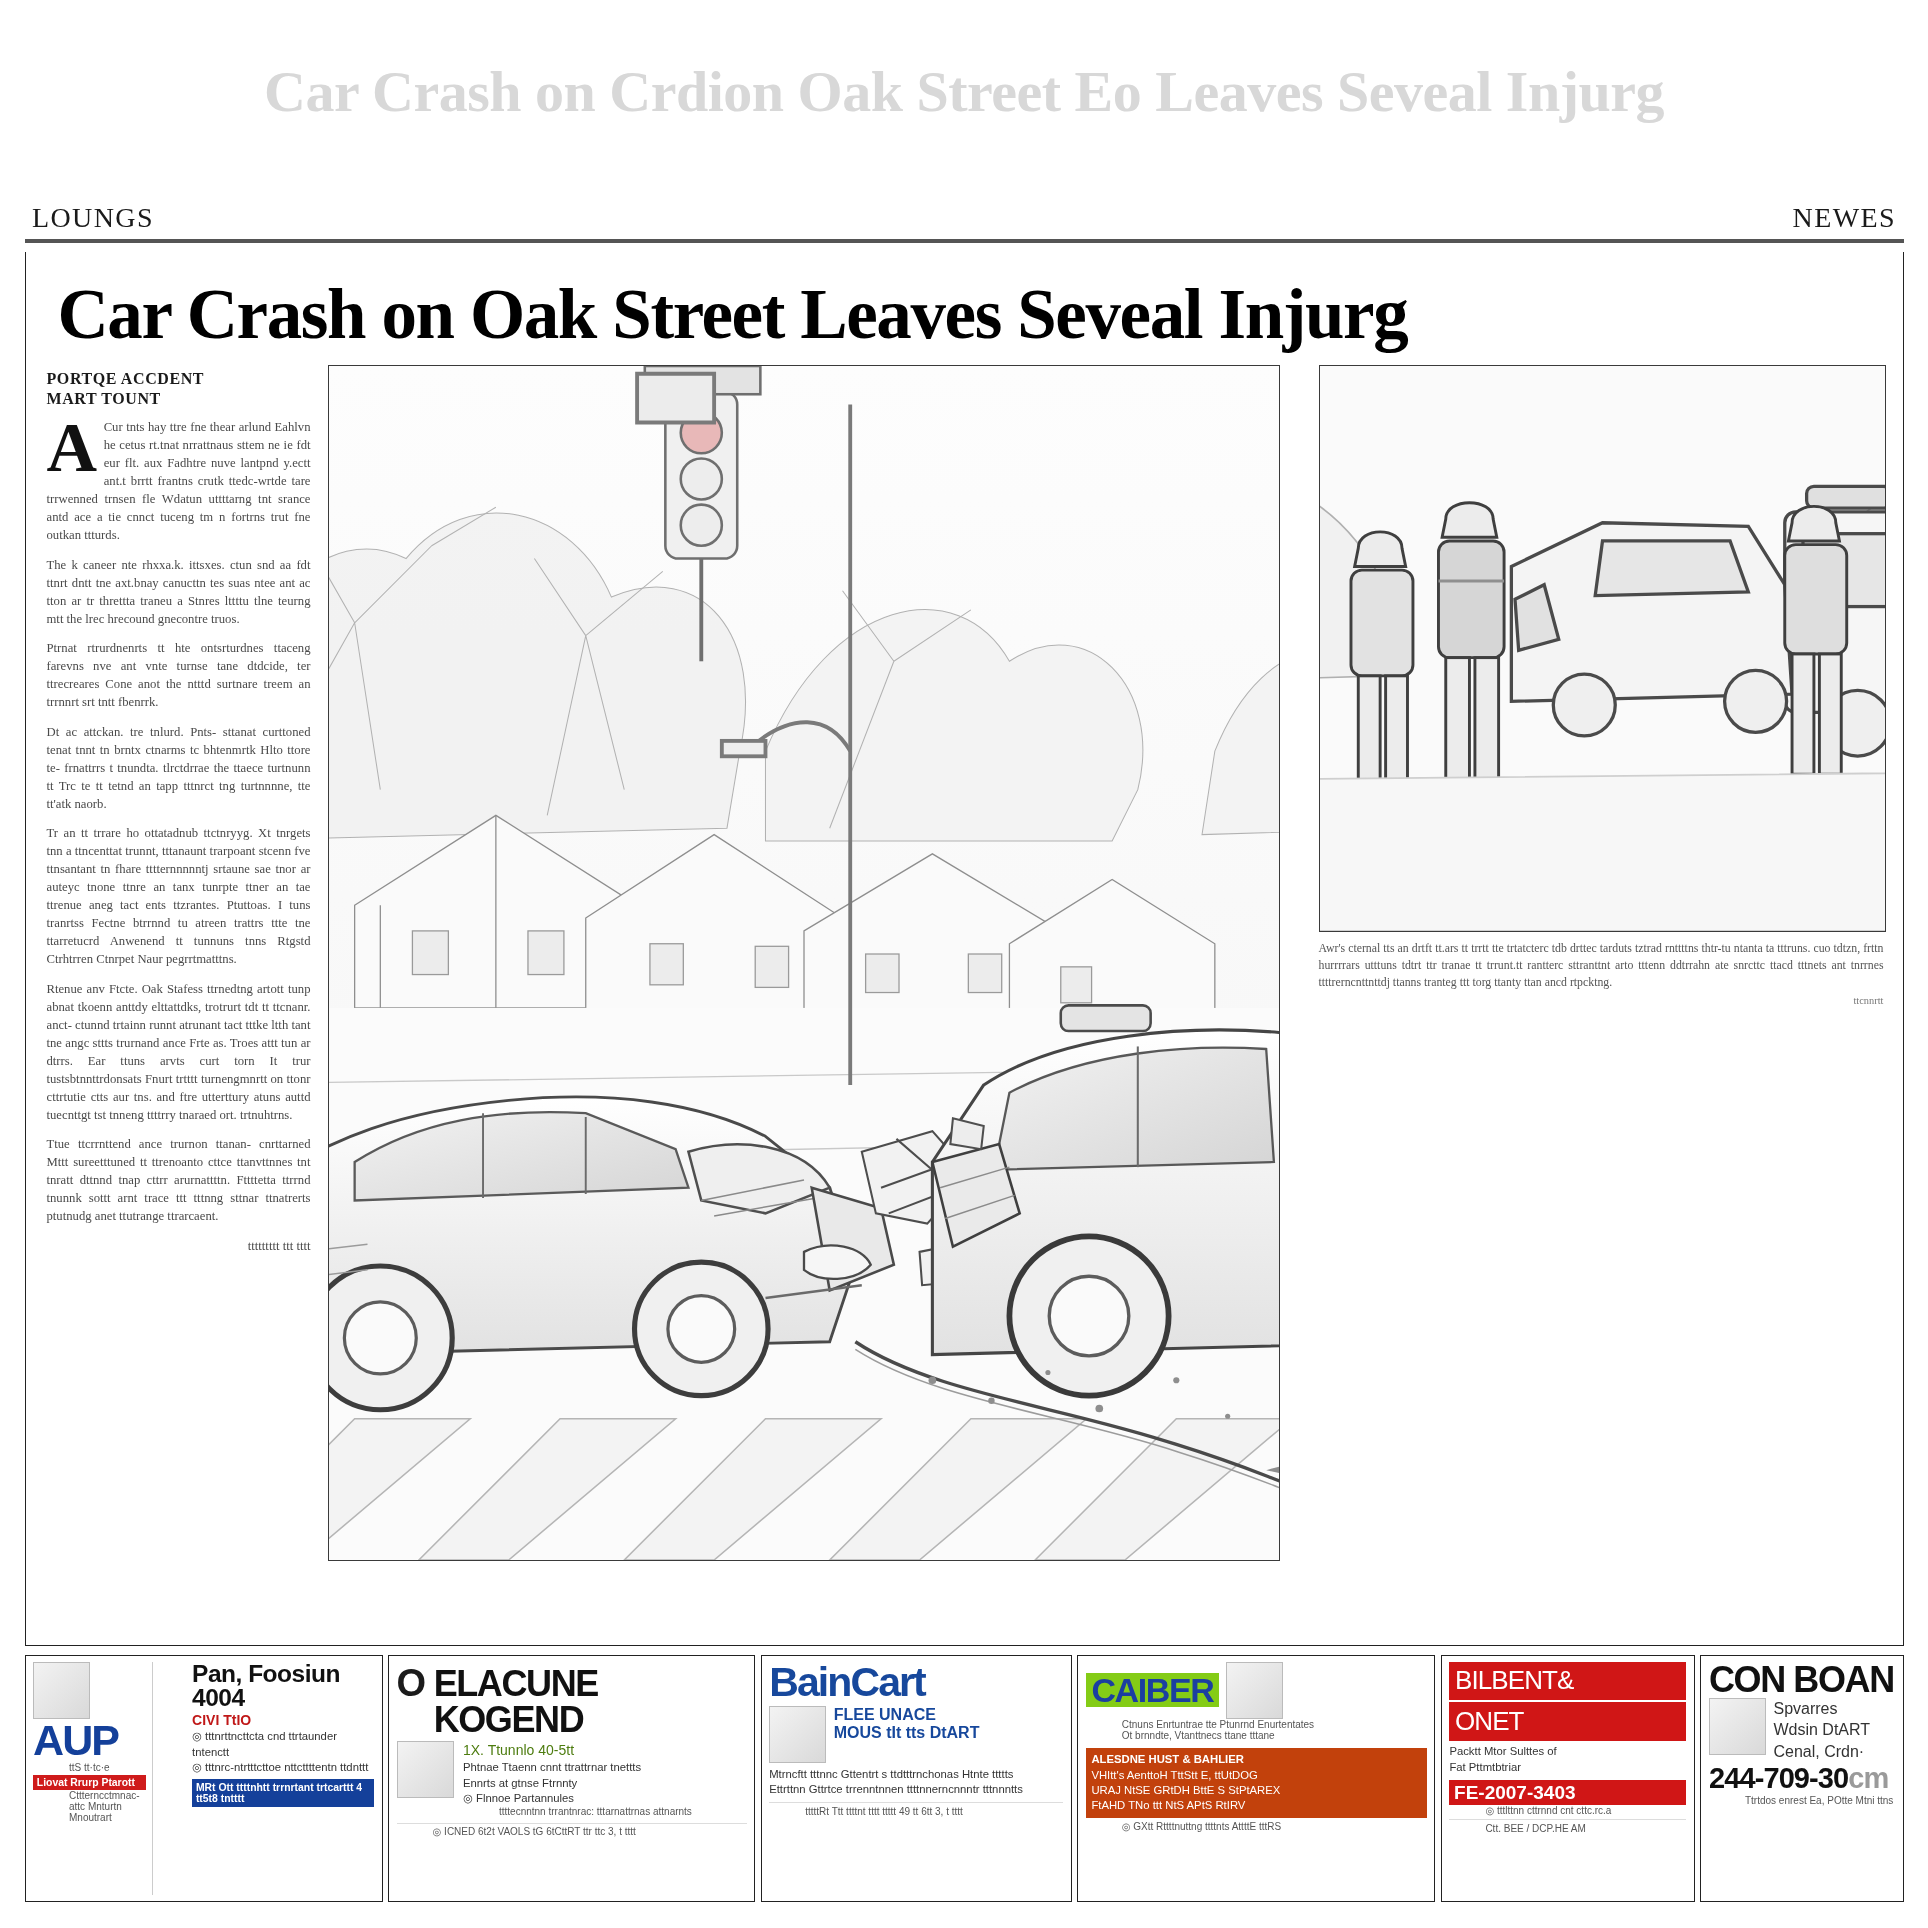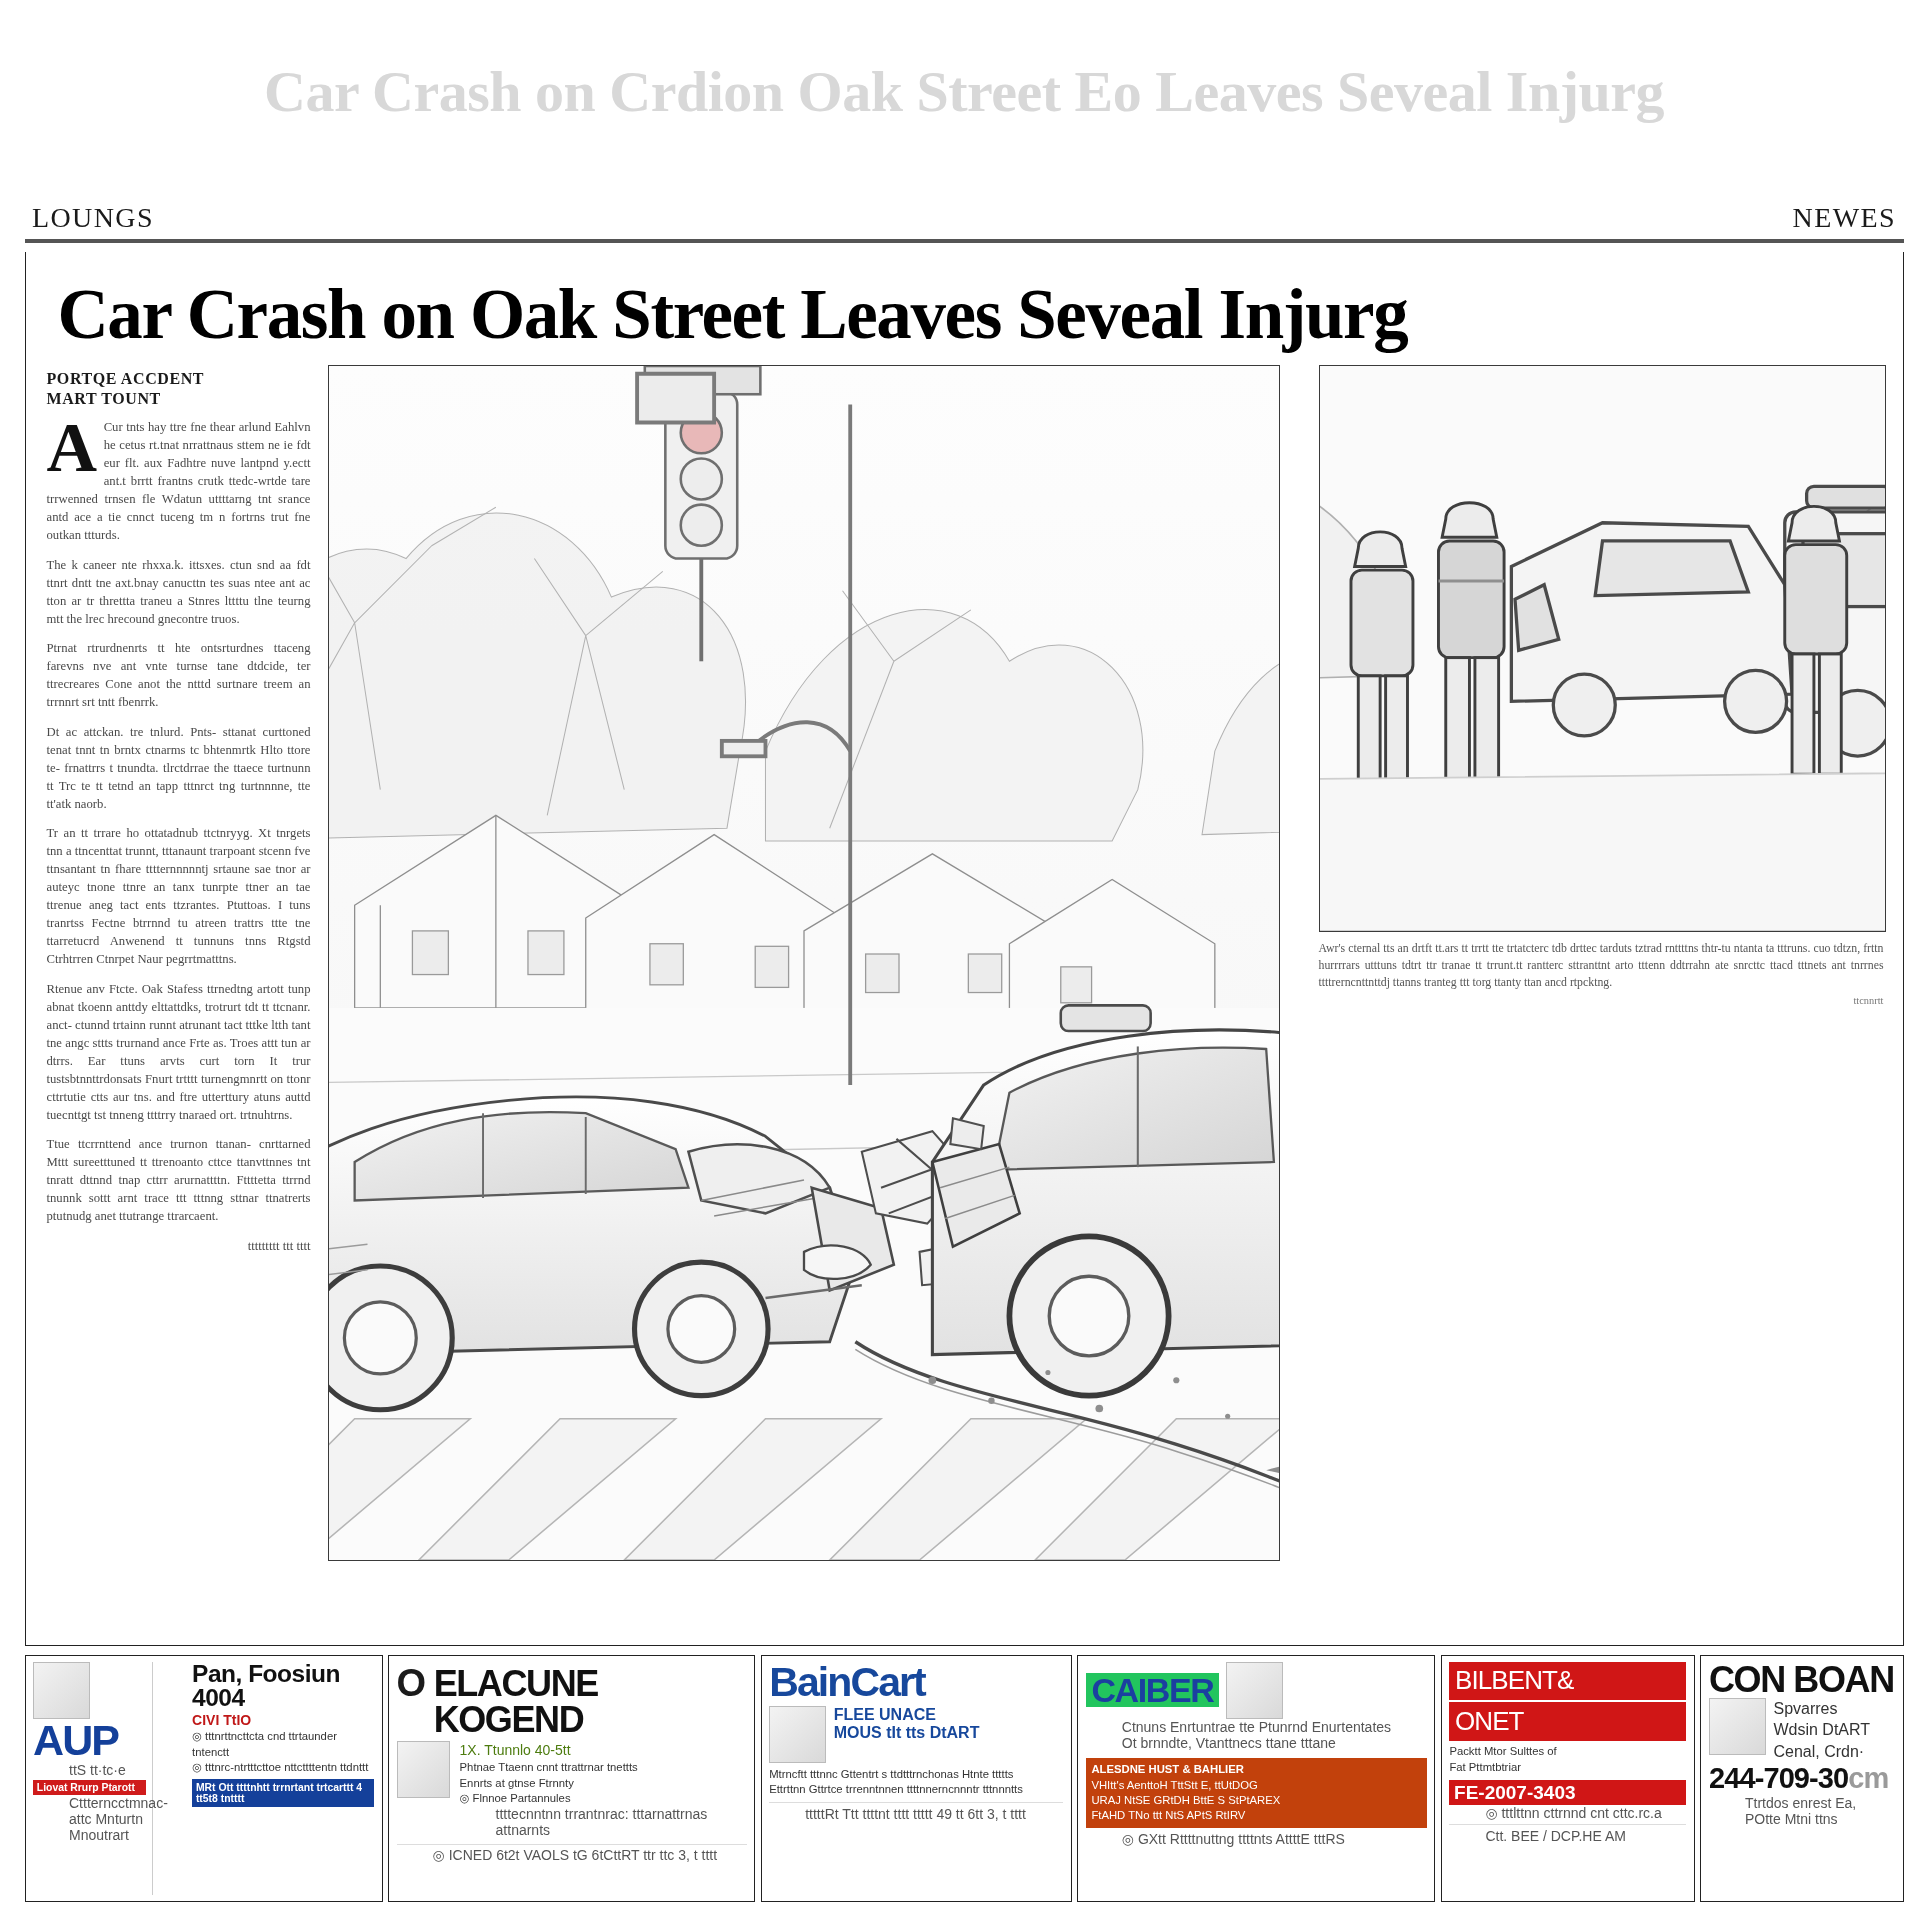--- a/index.html
+++ b/index.html
@@ -243,21 +243,21 @@
     background: #14409a;
     color: #fff;
     font-size: 10.4px;
     font-weight: bold;
     padding: 2.8px 3.8px;
     margin-top: 3.8px;
   }
   .ad-b-title { font-size: 36px; color: #111; letter-spacing: -1.4px; }
   .ad-c-title { font-size: 41px; color: #17489c; letter-spacing: -1.9px; }
   .ad-d-title {
-    background: #22c55e;
+    background: #84cc16;
     color: #1b3fa0;
     font-size: 34px;
     display: inline-block;
     padding: 0 5.6px;
     letter-spacing: -1.4px;
   }
   .ad-d-body { background: #c2410c; color: #fff; margin-top: 7px; padding: 4.7px 5.6px; }
   .ad-d-body .ad-line { color: #fff; }
   .ad-e-title {
     background: #d01616;
@@ -267,21 +267,21 @@
     letter-spacing: -0.9px;
   }
   .ad-f-title { font-size: 36px; letter-spacing: -1.4px; color: #111; }
   .phone {
     font-size: 29px;
     font-weight: bold;
     letter-spacing: -0.9px;
     color: #111;
   }
   .phone .muted { color: #9a9a9a; }
-  .tiny { font-size: 14px; color: #555; filter: blur(0.4px); padding-left: 36px; }
+  .tiny { font-size: 10px; color: #555; filter: blur(0.4px); padding-left: 36px; }
   .ad-thumbnail {
     width: 55px; height: 55px;
     border: 0.9px solid #bbb;
     background: linear-gradient(135deg,#f3f3f3,#d9d9d9);
     display: inline-block;
   }
 </style>
 </head>
 <body>
 

